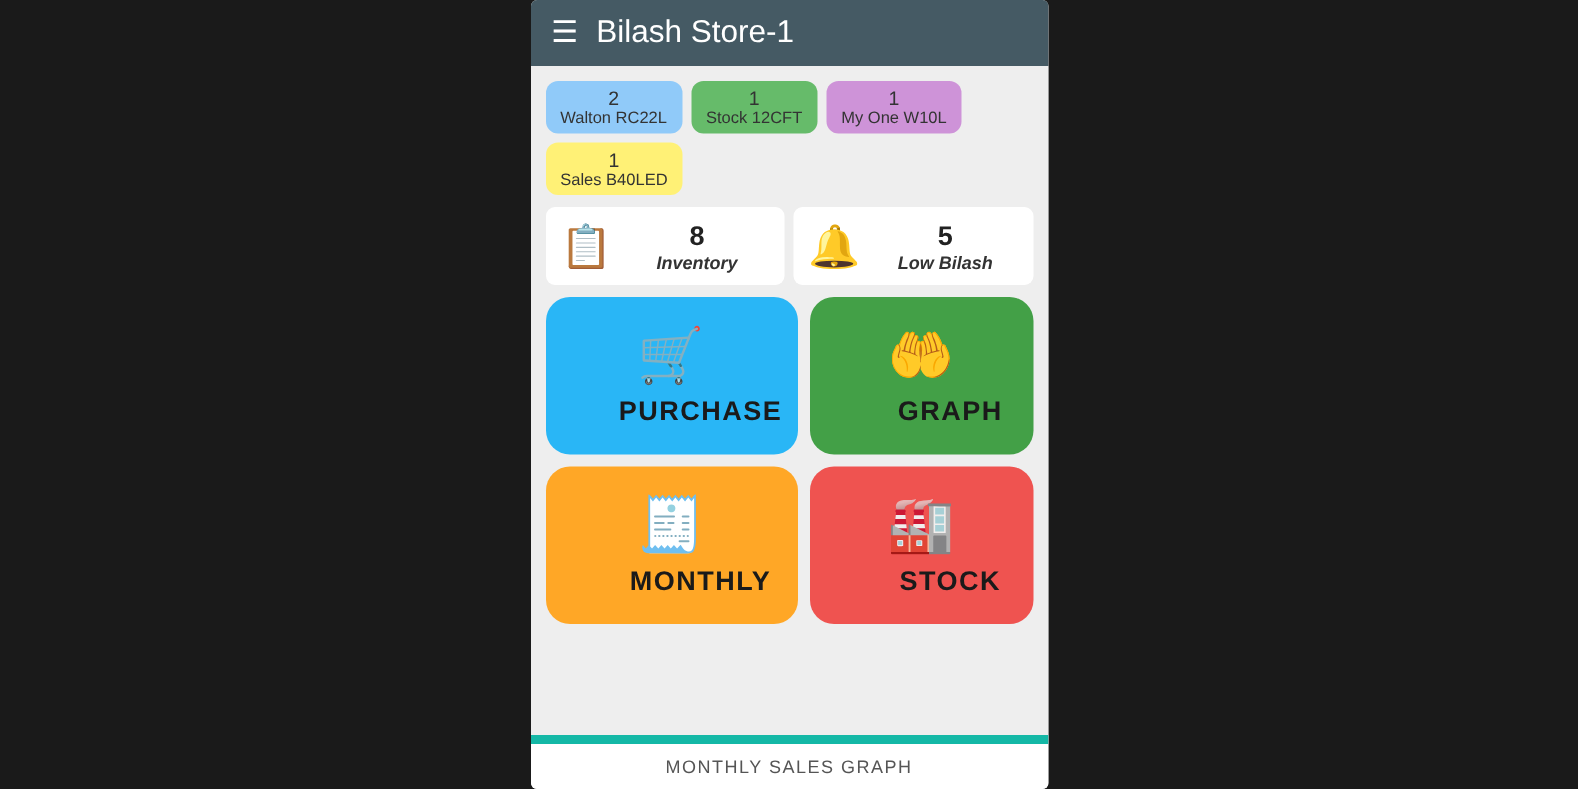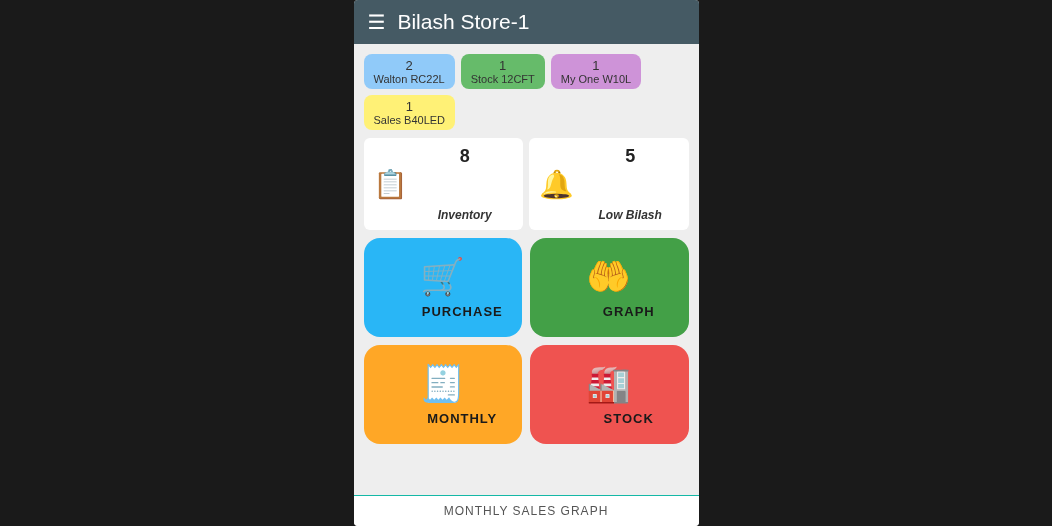--- a/index.html
+++ b/index.html
@@ -105,21 +105,20 @@
     .stat-number {
       font-size: 18px;
       font-weight: bold;
       color: #222;
     }
     .stat-label {
       font-size: 12px;
       font-style: italic;
       color: #333;
       font-weight: 600;
-      margin-top: 41px;
     }
     .actions-grid {
       display: grid;
       grid-template-columns: 1fr 1fr;
       gap: 8px;
       margin-bottom: 8px;
     }
     .action-btn {
       border-radius: 16px;
       display: flex;
@@ -132,34 +131,34 @@
     }
     .action-btn.purchase { background: #29b6f6; }
     .action-btn.sales { background: #43a047; }
     .action-btn.invoice { background: #ffa726; }
     .action-btn.stock { background: #ef5350; }
     .action-icon {
       font-size: 36px;
       color: #1a1a1a;
     }
     .action-label {
-      font-size: 13px;
+      font-size: 18px;
       font-weight: bold;
       color: #1a1a1a;
       letter-spacing: 1px;
       margin-left: 39px;
     }
     .bottom-bar {
       background: white;
       text-align: center;
       padding: 8px;
       font-size: 12px;
       color: #555;
       font-weight: 500;
-      border-top: 1px solid #14b8a6;
+      border-top: 6px solid #14b8a6;
       letter-spacing: 1px;
       cursor: pointer;
     }
   </style>
 </head>
 <body>
 
 <div class="phone-container">
 
   <div class="top-bar">

